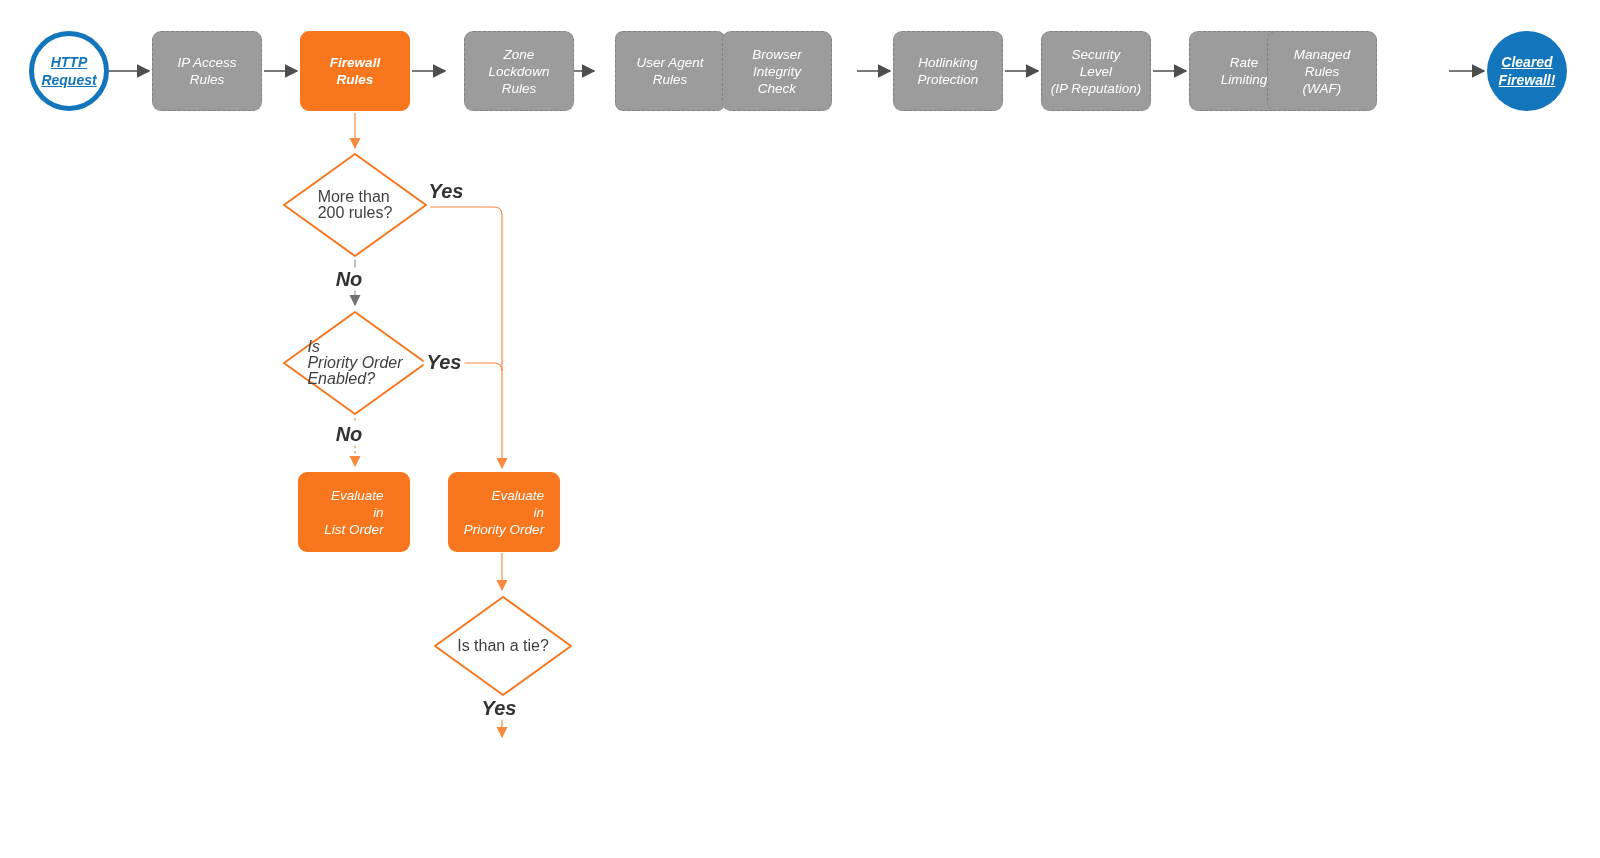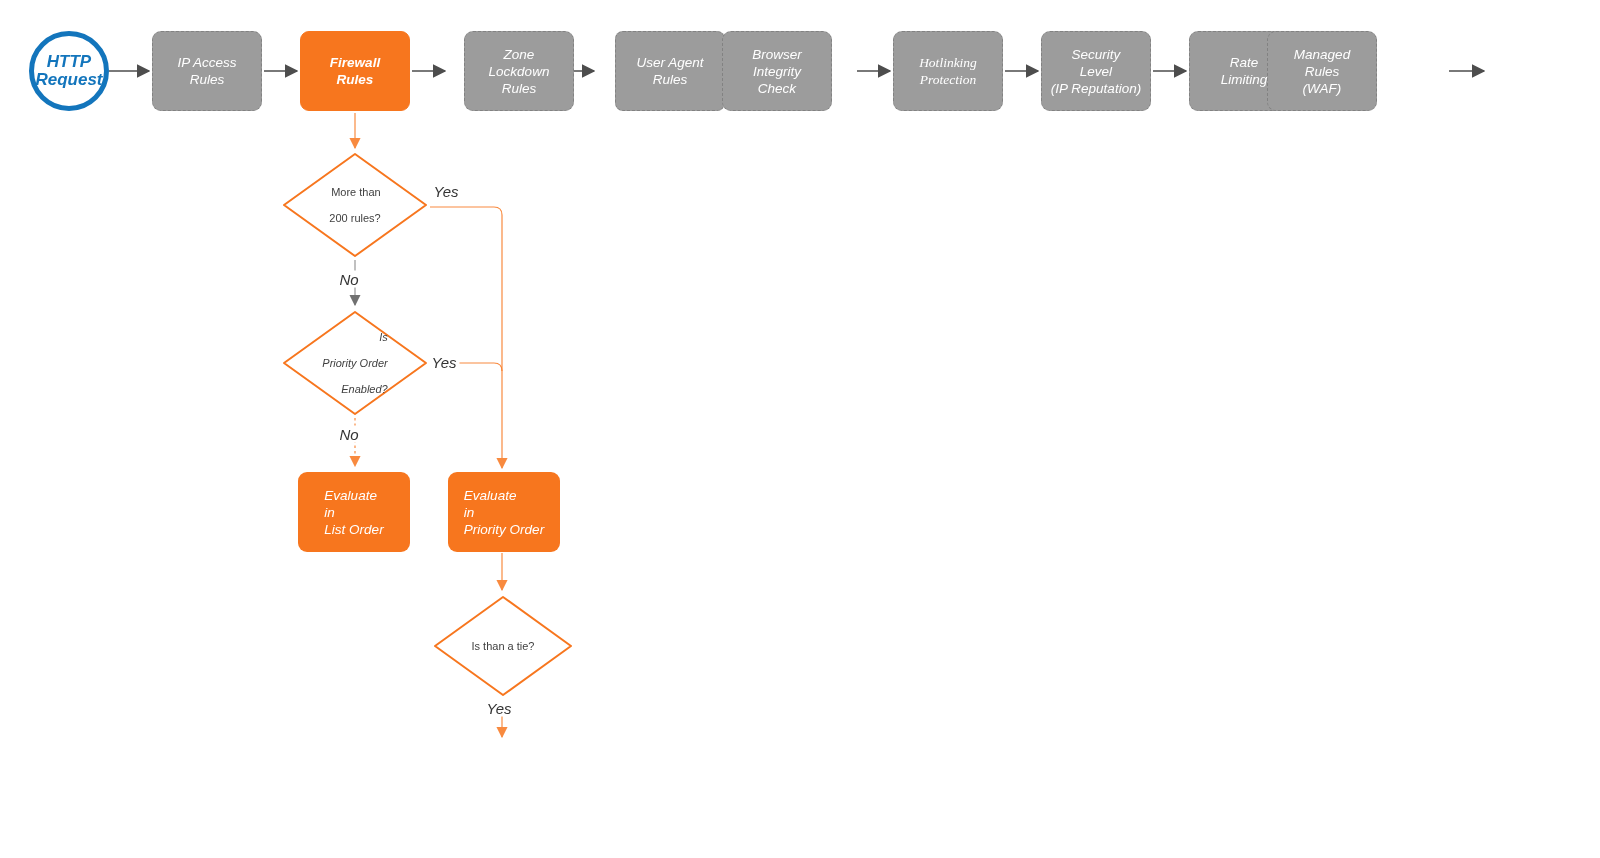--- a/index.html
+++ b/index.html
@@ -30,40 +30,40 @@
         text-align:center;box-sizing:border-box;}
   .step{
     width:110px;height:80px;top:31px;border-radius:9px;
     background:var(--box-gray);border:1px dashed rgba(110,110,110,.55);
     color:#fff;font-style:italic;font-size:13.5px;line-height:17px;
   }
   .step.orange{background:var(--orange);border:1px solid var(--orange);}
   .action{
     position:absolute;z-index:1;width:112px;height:80px;border-radius:9px;
     background:var(--orange);color:#fff;font-style:italic;font-size:13.5px;line-height:17px;
-    display:flex;align-items:center;justify-content:center;text-align:left;box-sizing:border-box;
+    display:flex;align-items:center;justify-content:center;text-align:right;box-sizing:border-box;
   }
   .circle{
     width:80px;height:80px;top:31px;border-radius:50%;
-    font-weight:bold;font-style:italic;font-size:17px;line-height:18px;
+    font-weight:bold;font-style:italic;font-size:14px;line-height:18px;text-decoration:underline;
   }
   .circle.start{background:#fff;border:5px solid var(--blue);color:var(--blue);}
   .circle.end{background:var(--blue);border:none;color:#fff;}
   .diamond{position:absolute;z-index:1;}
   .diamond svg{position:absolute;left:0;top:0;}
   .diamond .dlabel{
     position:absolute;left:0;top:0;width:100%;height:100%;
-    display:flex;align-items:center;justify-content:center;text-align:right;
-    color:var(--text-dark);font-size:11px;line-height:26px;
+    display:flex;align-items:center;justify-content:center;text-align:left;
+    color:var(--text-dark);font-size:16px;line-height:16px;
   }
   .dshape{fill:#ffffff;stroke:var(--orange);stroke-width:2;stroke-linejoin:round;}
   .edge-label{
     position:absolute;z-index:2;transform:translate(-50%,-50%);
-    font-style:italic;font-size:15px;color:var(--label-dark);
-    background:#ffffff;padding:0 3px;white-space:nowrap;
+    font-style:italic;font-size:20px;color:var(--label-dark);
+    background:#ffffff;padding:0 3px;white-space:nowrap;font-weight:bold;
   }
   .pre{white-space:pre-line;}
 </style>
 </head>
 <body>
 
 <div class="canvas">
 
   <svg class="wires" width="1600" height="858">
     <defs>
@@ -124,39 +124,43 @@
   </div>
   <div class="node step" style="left:615px;border-radius:8px;">
     <span class="pre">User Agent
 Rules</span>
   </div>
   <div class="node step" style="left:722px;">
     <span class="pre">Browser
 Integrity
 Check</span>
   </div>
-  <div class="node step" style="left:893px;font-family:Liberation Serif, serif;">
+  <div class="node step" style="left:893px;">
     <span class="pre">Hotlinking
 Protection</span>
   </div>
   <div class="node step" style="left:1041px;">
     <span class="pre">Security
 Level
 (IP Reputation)</span>
   </div>
   <div class="node step" style="left:1189px;">
     <span class="pre">Rate
 Limiting</span>
   </div>
   <div class="node step" style="left:1267px;">
     <span class="pre">Managed
 Rules
 (WAF)</span>
   </div>
 
+  <div class="node circle end" style="left:1487px;">
+    <span class="pre">Cleared
+Firewall!</span>
+  </div>
 
   <div class="diamond" style="left:282px;top:152px;width:146px;height:106px;">
     <svg width="146" height="106">
       <polygon class="dshape" points="73,2 144,53 73,104 2,53"></polygon>
     </svg>
     <div class="dlabel pre">More than
 200 rules?</div>
   </div>
 
   <div class="diamond" style="left:282px;top:310px;width:146px;height:106px;font-style:italic;">

